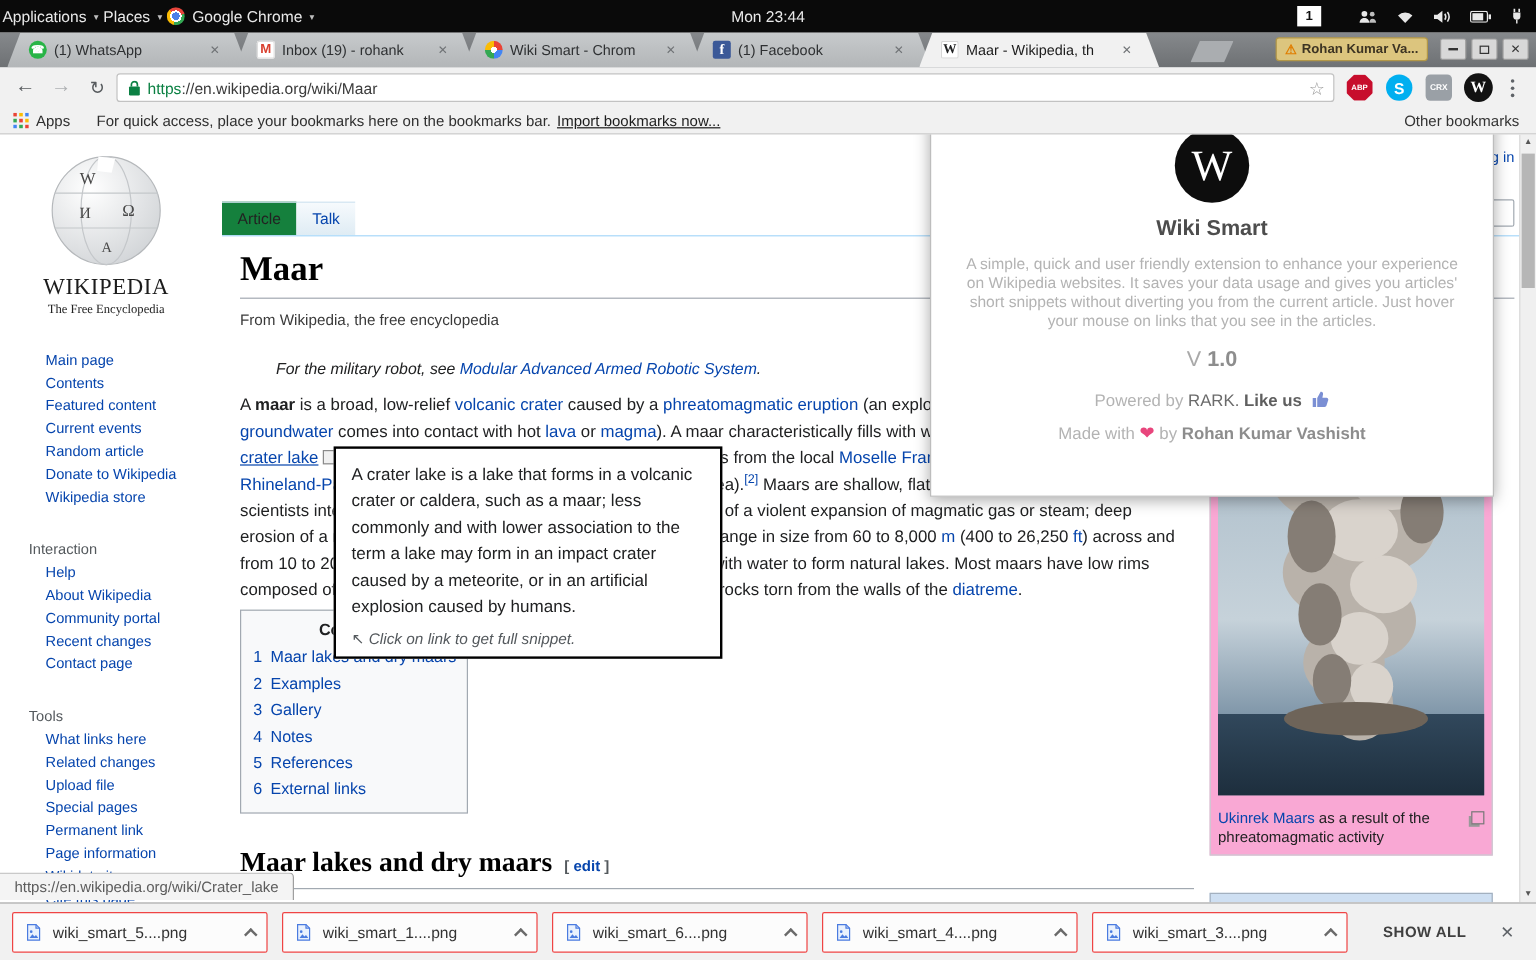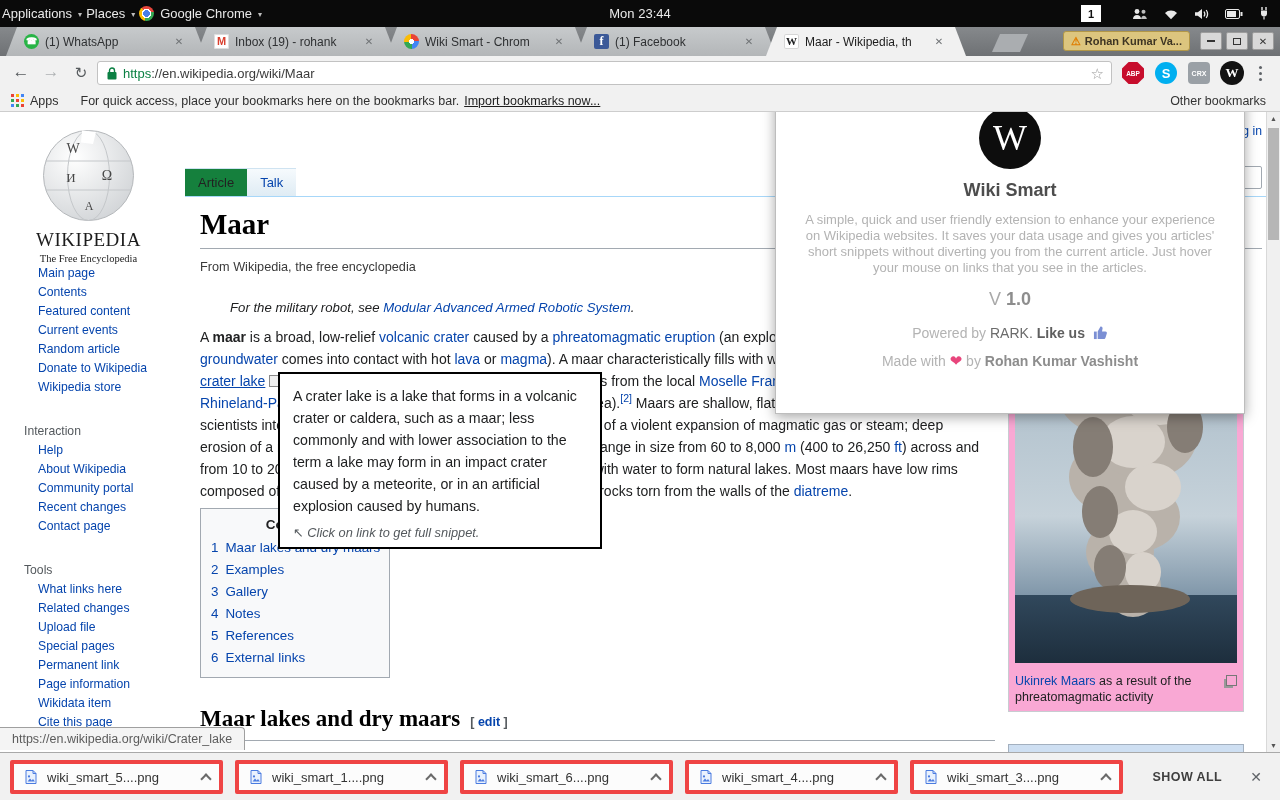--- a/index.html
+++ b/index.html
@@ -66,21 +66,21 @@
 #bm-import{text-decoration:underline;margin-left:5px;color:#1d1d1d;cursor:pointer}
 #other-bm{position:absolute;right:14px;color:#333}
 
 
 #page{position:absolute;top:112px;left:0;width:1280px;height:640px;background:#fff;overflow:hidden;color:#202122;z-index:10}
 #wiki-sidebar{position:absolute;left:0;top:0;width:177px}
 #globe{display:block;margin:16px auto 0}
 #wordmark{text-align:center;font-family:"Liberation Serif",serif;font-size:19px;letter-spacing:.5px;color:#1c1c1c;margin-top:6px}
 #tagline{text-align:center;font-family:"Liberation Serif",serif;font-size:10.5px;color:#222;margin-top:2px}
 .side-list{margin:0 0 0 38px;display:flex;flex-direction:column}
-.side-list.first{}
+.side-list.first{margin-top:27px}
 .side-link{font-size:12.2px;color:#0645ad;line-height:19px;text-decoration:none;cursor:pointer}
 .side-header{margin:27px 0 3px 24px;font-size:12.2px;color:#54595d}
 #wiki-content{position:absolute;left:177px;top:0;right:0;height:640px}
 #personal-bar{position:absolute;top:12px;right:18px;font-size:12.2px;color:#0645ad;white-space:nowrap}
 #search-box{position:absolute;top:54px;right:18px;width:212px;height:23px;border:1px solid #a2a9b1;border-radius:2px;background:#fff}
 #article-tabs{position:absolute;left:8px;top:56px;display:flex;height:28px}
 .atab{height:28px;display:flex;align-items:center;padding:0 13px;font-size:13px;background:linear-gradient(180deg,#f6fafd,#dfecf4);border-top:1px solid #cfe3f1}
 .atab.selected{background:#15803d;color:#222}
 .atab-talk{color:#0645ad}
 #content-topline{position:absolute;left:8px;right:0;top:84px;height:1px;background:#a7d7f9}
@@ -132,21 +132,21 @@
 #popup-made{margin-top:11px;font-size:14px;color:#b3b3b3}
 .heart{color:#e8457c;font-size:15px}
 .author{font-weight:bold;color:#8d8d8d}
 
 
 #status-bubble{position:absolute;left:0;top:727px;height:23px;background:#f4f4f4;border:1px solid #9f9f9f;border-left:none;border-bottom:none;border-top-right-radius:4px;z-index:20;display:flex;align-items:center;padding:0 12px;font-size:12.5px;color:#5c5c5c}
 
 
 #downloads-bar{position:absolute;left:0;top:752px;width:1280px;height:48px;background:#f1f1f1;border-top:1px solid #a9a9a9;z-index:50}
 #dl-items{position:absolute;left:10px;top:7px;display:flex;gap:12px}
-.dl-item{width:213px;height:34px;background:#fcfcfc;border:4px solid #ef4444;border-radius:2px;display:flex;align-items:center;padding:0 9px;gap:8px}
+.dl-item{width:213px;height:34px;background:#fcfcfc;border:1px solid #ef4444;border-radius:2px;display:flex;align-items:center;padding:0 9px;gap:8px}
 .dl-icon{display:flex;flex:0 0 16px}
 .dl-name{flex:1;font-size:13px;color:#333;white-space:nowrap;overflow:hidden}
 .dl-caret{width:8px;height:8px;border-top:2px solid #6a6a6a;border-left:2px solid #6a6a6a;transform:rotate(45deg);margin-top:3px;flex:0 0 8px}
 #show-all{position:absolute;right:58px;top:0;height:48px;display:flex;align-items:center;font-size:12.5px;font-weight:bold;color:#3f3f3f;letter-spacing:.4px;cursor:pointer}
 #dl-close{position:absolute;right:18px;top:0;height:48px;display:flex;align-items:center;font-size:14px;color:#5f6368;cursor:pointer}
 </style>
 </head>
 <body>
 
 <div id="screen">

